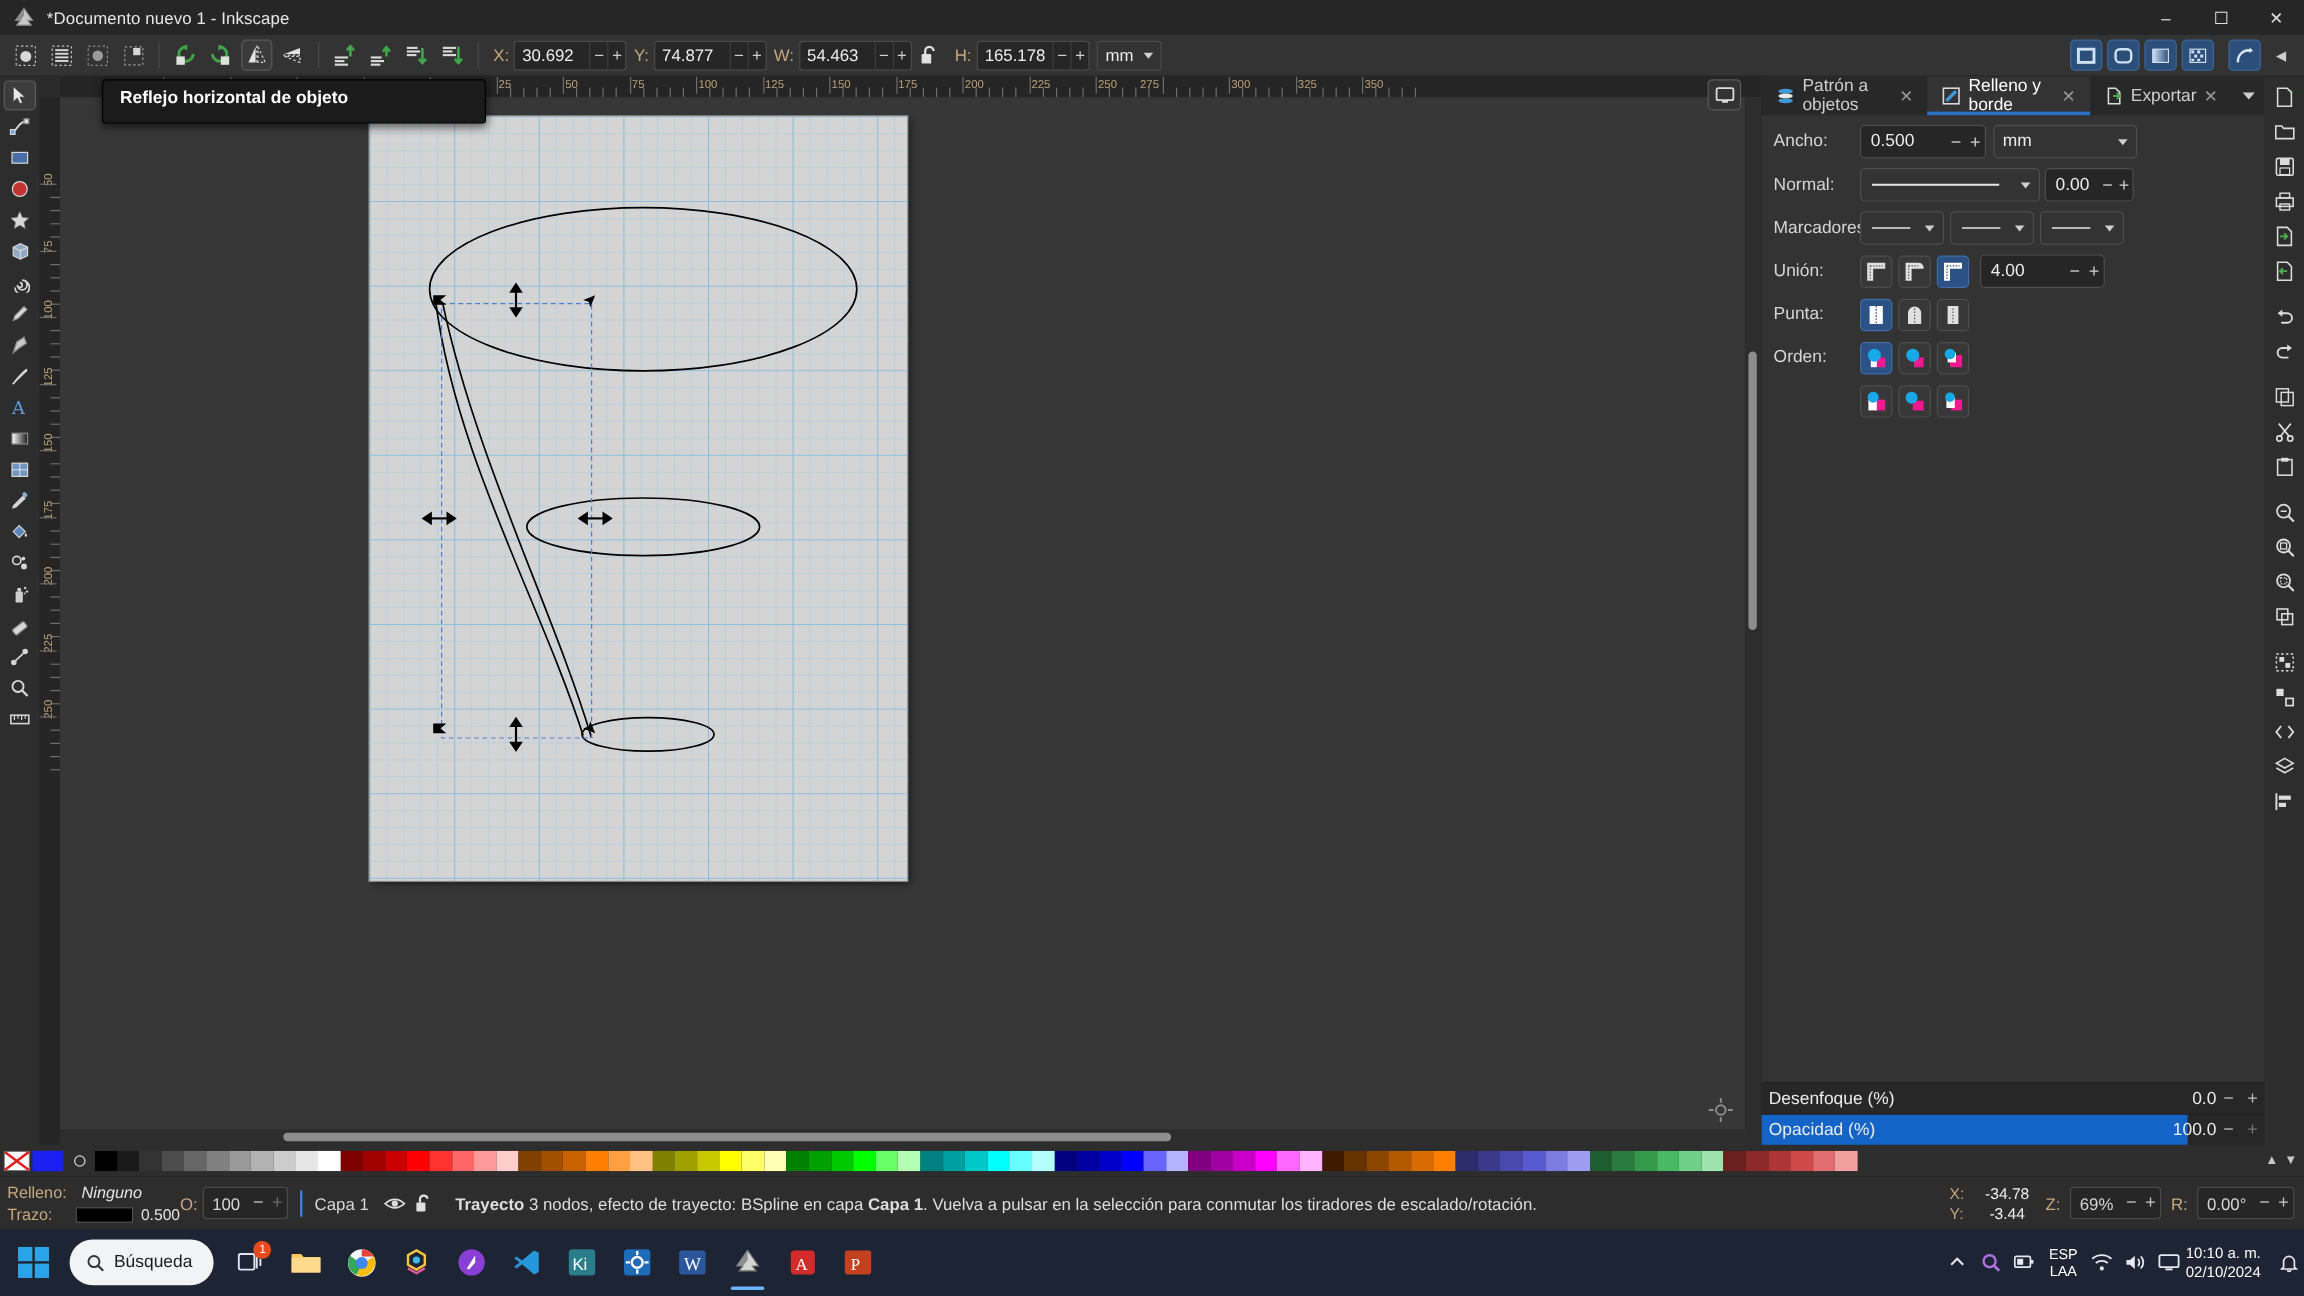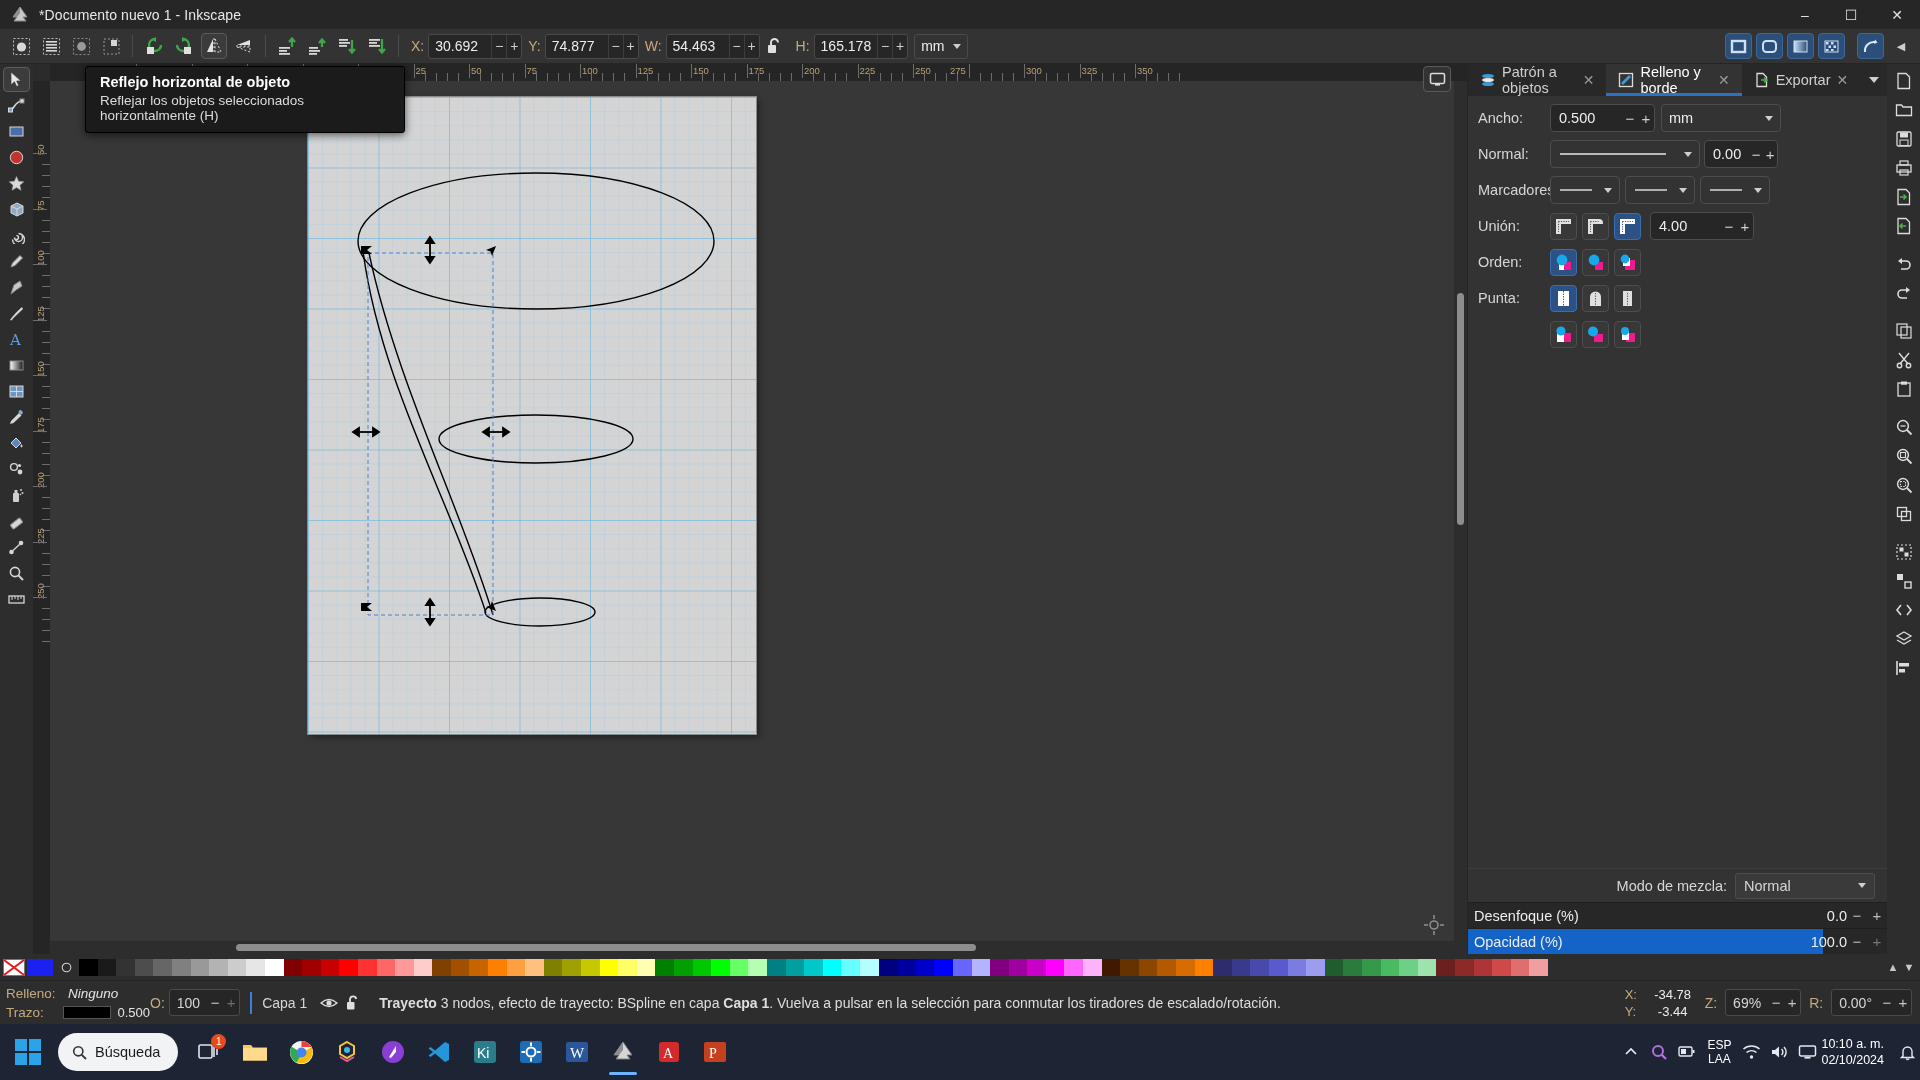--- a/index.html
+++ b/index.html
@@ -738,21 +738,20 @@
 
       <div style="position:absolute; right:16px; top:2px; width:28px;height:26px;border:1px solid #5a5a5a;border-radius:4px;background:#333;display:flex;align-items:center;justify-content:center;">
         <svg width="17" height="17" viewBox="0 0 17 17">
             <rect x="1.5" y="2.5" width="14" height="10" rx="1.4" fill="none" stroke="#dcdcdc" stroke-width="1.5"></rect>
             <rect x="6" y="13" width="5" height="1.6" fill="#dcdcdc"></rect>
           </svg>
       </div>
 
       <div class="tooltip" style="left:52px; top:2px; width:320px;">
         <div class="tt-title">Reflejo horizontal de objeto</div>
-        <div class="tt-sub">Reflejar los objetos seleccionados horizontalmente (H)</div>
       </div>
     </div>
 
     <div class="dock">
       <div class="dock-tabs">
         <div class="dtab">
           <span>
             <svg width="16" height="16" viewBox="0 0 16 16">
                 <ellipse cx="8" cy="4" rx="6" ry="2" fill="#3d9ad6"></ellipse>
                 <ellipse cx="8" cy="8" rx="6" ry="2" fill="#e8e8e8"></ellipse>
@@ -867,61 +866,61 @@
             </div>
             <div style="width:4px"></div>
             <div class="pfield" style="width:104px;">
               <div class="val" style="flex:1">4.00</div>
               <div class="spin">−</div>
               <div class="spin">+</div>
             </div>
           </div>
 
           <div class="prow">
+            <div class="plabel">Punta:</div>
+            <div class="tgl on">
+              <svg width="19" height="19" viewBox="0 0 19 19">
+                  <rect x="4" y="2" width="11" height="15" fill="#ffffff"></rect>
+                  <line x1="9.5" y1="2" x2="9.5" y2="17" stroke="#2c5185" stroke-dasharray="1.3 1.3"></line>
+                </svg>
+            </div>
+            <div class="tgl">
+              <svg width="19" height="19" viewBox="0 0 19 19">
+                  <path d="M4 17 L4 8 A5.5 5.5 0 0 1 15 8 L15 17 Z" fill="#e0e0e0"></path>
+                  <line x1="9.5" y1="4" x2="9.5" y2="17" stroke="#555" stroke-dasharray="1.3 1.3"></line>
+                </svg>
+            </div>
+            <div class="tgl">
+              <svg width="19" height="19" viewBox="0 0 19 19">
+                  <rect x="5" y="2" width="9" height="15" fill="#e0e0e0"></rect>
+                  <line x1="9.5" y1="4" x2="9.5" y2="17" stroke="#555" stroke-dasharray="1.3 1.3"></line>
+                </svg>
+            </div>
+          </div>
+
+          <div class="prow">
             <div class="plabel">Orden:</div>
             <div class="tgl on">
               <svg width="19" height="19" viewBox="0 0 19 19">
                   <rect x="9" y="9" width="8" height="8" fill="#f0198f"></rect>
                   <rect x="5" y="11" width="5" height="6" fill="#ffffff"></rect>
                   <circle cx="8" cy="7" r="5.4" fill="#17a8e8"></circle>
                 </svg>
             </div>
             <div class="tgl">
               <svg width="19" height="19" viewBox="0 0 19 19">
                   <rect x="9" y="9" width="8" height="8" fill="#f0198f"></rect>
                   <circle cx="8" cy="7" r="5.4" fill="#17a8e8"></circle>
                 </svg>
             </div>
             <div class="tgl">
               <svg width="19" height="19" viewBox="0 0 19 19">
                   <rect x="7" y="7" width="10" height="10" fill="#f0198f"></rect>
                   <rect x="5" y="5" width="7" height="8" fill="#ffffff"></rect>
                   <circle cx="7" cy="6" r="4.4" fill="#17a8e8"></circle>
-                </svg>
-            </div>
-          </div>
-
-          <div class="prow">
-            <div class="plabel">Punta:</div>
-            <div class="tgl on">
-              <svg width="19" height="19" viewBox="0 0 19 19">
-                  <rect x="4" y="2" width="11" height="15" fill="#ffffff"></rect>
-                  <line x1="9.5" y1="2" x2="9.5" y2="17" stroke="#2c5185" stroke-dasharray="1.3 1.3"></line>
-                </svg>
-            </div>
-            <div class="tgl">
-              <svg width="19" height="19" viewBox="0 0 19 19">
-                  <path d="M4 17 L4 8 A5.5 5.5 0 0 1 15 8 L15 17 Z" fill="#e0e0e0"></path>
-                  <line x1="9.5" y1="4" x2="9.5" y2="17" stroke="#555" stroke-dasharray="1.3 1.3"></line>
-                </svg>
-            </div>
-            <div class="tgl">
-              <svg width="19" height="19" viewBox="0 0 19 19">
-                  <rect x="5" y="2" width="9" height="15" fill="#e0e0e0"></rect>
-                  <line x1="9.5" y1="4" x2="9.5" y2="17" stroke="#555" stroke-dasharray="1.3 1.3"></line>
                 </svg>
             </div>
           </div>
 
           <div class="prow">
             <div class="plabel"></div>
             <div class="tgl">
               <svg width="19" height="19" viewBox="0 0 19 19">
                   <rect x="8" y="8" width="9" height="9" fill="#f0198f"></rect>
                   <rect x="3" y="8" width="7" height="9" fill="#ffffff"></rect>
@@ -939,27 +938,20 @@
                   <rect x="8" y="8" width="9" height="9" fill="#f0198f"></rect>
                   <rect x="4" y="6" width="7" height="9" fill="#ffffff"></rect>
                   <circle cx="7" cy="6" r="4" fill="#17a8e8"></circle>
                 </svg>
             </div>
           </div>
         </div>
 
         <div class="dockspacer"></div>
 
-        <div class="blendrow">
-          <span>Modo de mezcla:</span>
-          <div class="blendsel">
-            <span>Normal</span>
-            <span class="caret"></span>
-          </div>
-        </div>
 
         <div class="sliderrow">
           <div class="fill" style="width:0%"></div>
           <div class="barlbl">Desenfoque (%)</div>
           <div class="sval">0.0</div>
           <div class="sspin">−</div>
           <div class="sspin">+</div>
         </div>
         <div class="sliderrow">
           <div class="fill" style="width:355px"></div>

